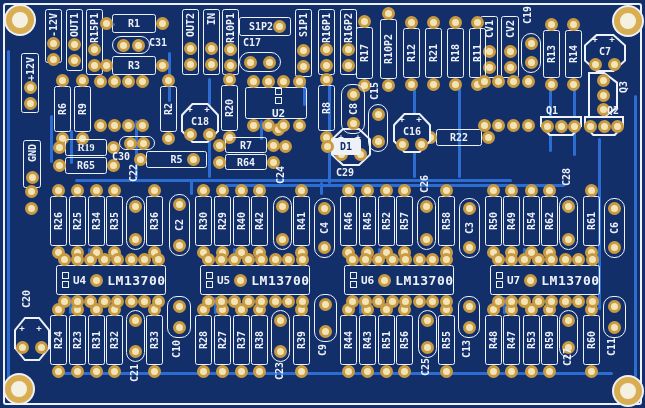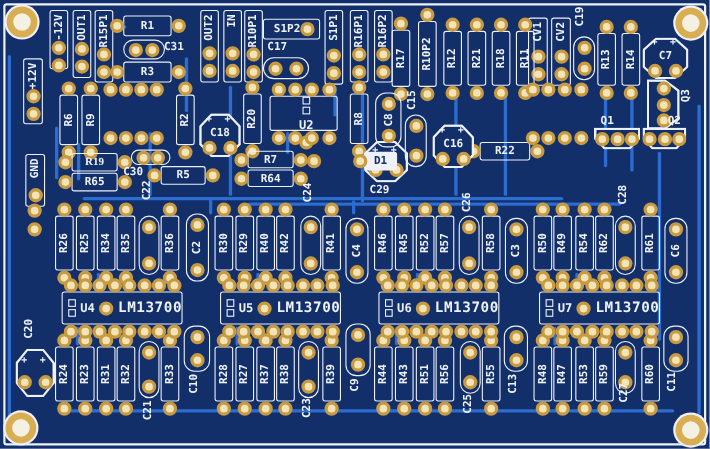--- a/index.html
+++ b/index.html
@@ -443,21 +443,21 @@
     <div class="comp ctr" style="left: 65px; top: 139px; width: 42px; height: 17px; font-family: Liberation Serif, serif;">
       <div class="lbl s">R19</div>
     </div>
     <div class="pad" style="left: 52.5px; top: 141px;"></div>
     <div class="pad" style="left: 106.5px; top: 141px;"></div>
     <div class="comp ctr" style="left: 65px; top: 157px; width: 42px; height: 17px;">
       <div class="lbl s">R65</div>
     </div>
     <div class="pad" style="left: 52.5px; top: 159px;"></div>
     <div class="pad" style="left: 106.5px; top: 159px;"></div>
-    <div class="comp ctr" style="left: 146px; top: 151px; width: 41px; height: 17px;">
+    <div class="comp ctr" style="left: 146px; top: 151px; width: 61px; height: 17px;">
       <div class="lbl s">R5</div>
     </div>
     <div class="pad" style="left: 133.5px; top: 153px;"></div>
     <div class="pad" style="left: 186.5px; top: 153px;"></div>
     <div class="comp ctr" style="left: 225px; top: 137px; width: 42px; height: 16px;">
       <div class="lbl s">R7</div>
     </div>
     <div class="pad" style="left: 212.5px; top: 138.5px;"></div>
     <div class="pad" style="left: 266.5px; top: 138.5px;"></div>
     <div class="comp ctr" style="left: 225px; top: 154px; width: 42px; height: 16px;">

